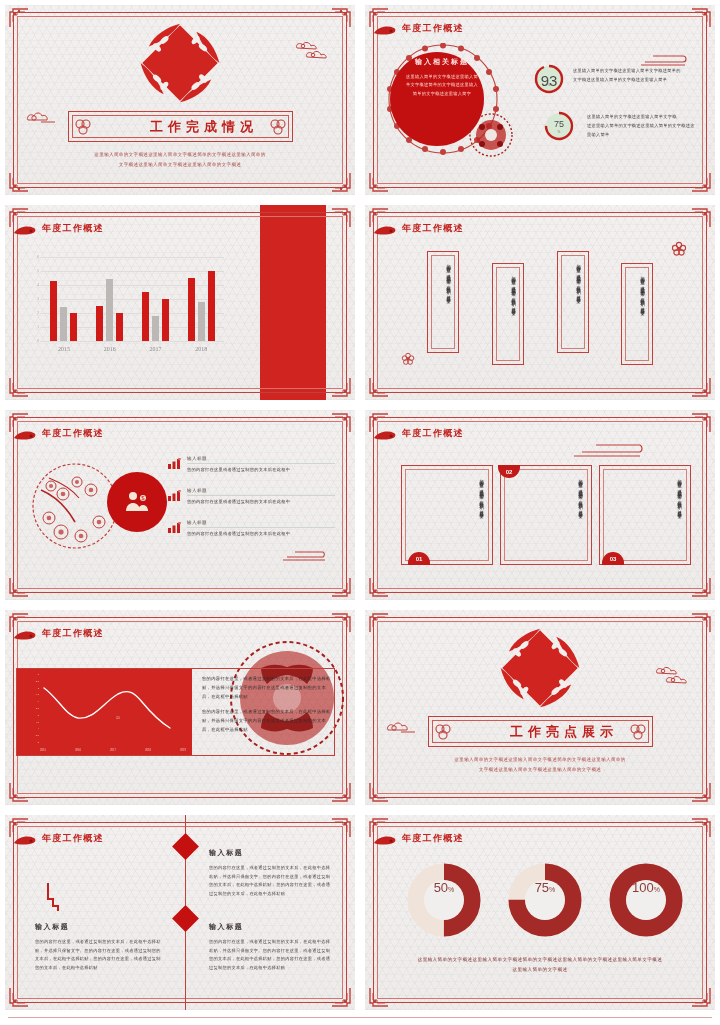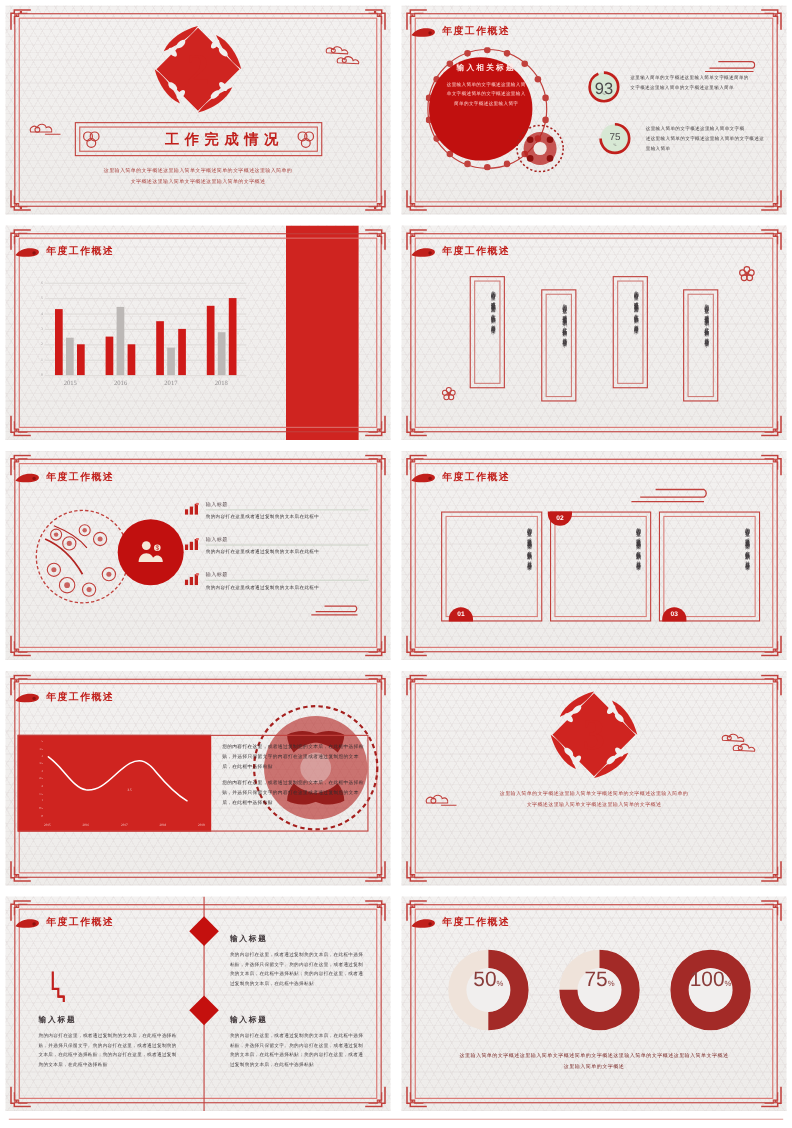--- a/index.html
+++ b/index.html
@@ -147,21 +147,21 @@
   .blk .h { font-size:7px; color:#3d3437; letter-spacing:1.6px; font-weight:bold; }
   .blk .p { font-size:4.2px; color:#3b3639; line-height:2.05; margin-top:6px; letter-spacing:.3px;}
 
   
   .donut { position:absolute; width:74px; height:74px; }
   .donut .hole {
     position:absolute; left:50%; top:50%; transform:translate(-50%,-50%);
     width:40px; height:40px; border-radius:50%;
     background:#f1efee; display:flex; align-items:baseline; justify-content:center;
   }
-  .donut .pct { font-size:19px; color:#8a3d3b; font-family:"Liberation Sans", sans-serif; }
+  .donut .pct { font-size:13px; color:#8a3d3b; font-family:"Liberation Sans", sans-serif; }
   .donut .sym { font-size:7px; color:#8a3d3b; font-family:"Liberation Sans", sans-serif; }
   .donut-cap { position:absolute; left:20px; right:20px; text-align:center;
                font-size:4.6px; color:#7b2b29; line-height:2.1; letter-spacing:.4px; }
   .bottomstrip { height:10px; width:720px; background:#fff; }
   .stripline { position:absolute; left:8px; right:8px; top:2px; border-top:1px solid #e2a3a0; }
 </style>
 </head>
 <body>
 
 <div class="grid">
@@ -935,20 +935,41 @@
               <ellipse cx="78" cy="69" rx="3.2" ry="6" transform="rotate(-42 78 69)"></ellipse>
               <ellipse cx="22" cy="69" rx="6" ry="3.2" transform="rotate(42 22 69)"></ellipse>
               <ellipse cx="31" cy="78" rx="3.2" ry="6" transform="rotate(42 31 78)"></ellipse>
               <ellipse cx="78" cy="31" rx="6" ry="3.2" transform="rotate(42 78 31)"></ellipse>
               <ellipse cx="69" cy="22" rx="3.2" ry="6" transform="rotate(42 69 22)"></ellipse>
             </g>
           </svg>
           <span class="num">3</span>
         </div>
 
+        <div class="banner">
+          <span class="knot l">
+            <svg viewBox="0 0 20 23" width="20" height="23">
+                <g fill="none" stroke="#c1403c" stroke-width="1.1">
+                  <circle cx="7" cy="8" r="4"></circle>
+                  <circle cx="13" cy="8" r="4"></circle>
+                  <circle cx="10" cy="14" r="4"></circle>
+                </g>
+              </svg>
+          </span>
+          <span class="btxt">工作亮点展示</span>
+          <span class="knot r">
+            <svg viewBox="0 0 20 23" width="20" height="23">
+                <g fill="none" stroke="#c1403c" stroke-width="1.1">
+                  <circle cx="7" cy="8" r="4"></circle>
+                  <circle cx="13" cy="8" r="4"></circle>
+                  <circle cx="10" cy="14" r="4"></circle>
+                </g>
+              </svg>
+          </span>
+        </div>
 
         <div class="divider-sub">
           <div>这里输入简单的文字概述这里输入简单文字概述简单的文字概述这里输入简单的</div>
           <div>文字概述这里输入简单文字概述这里输入简单的文字概述</div>
         </div>
       </div>
 
       <span class="cloudornament" style="left:20px;top:110px;">
         <svg width="34" height="15" viewBox="0 0 34 15">
             <g fill="none" stroke="#c1403c" stroke-width="1">

